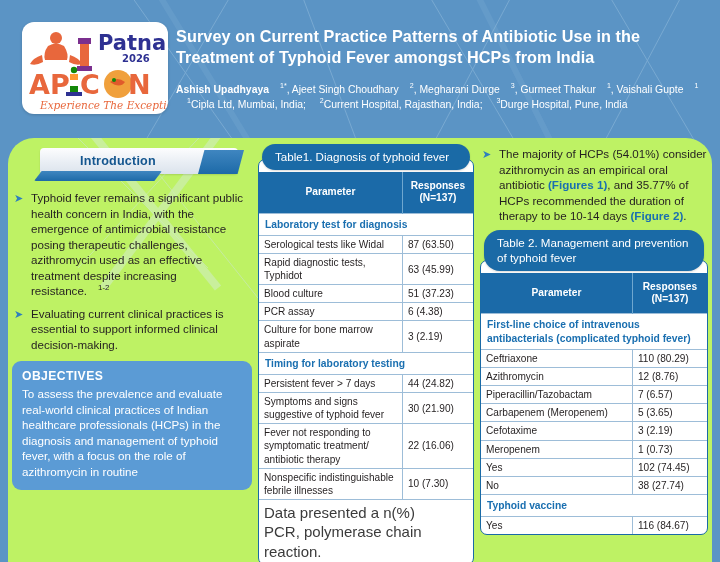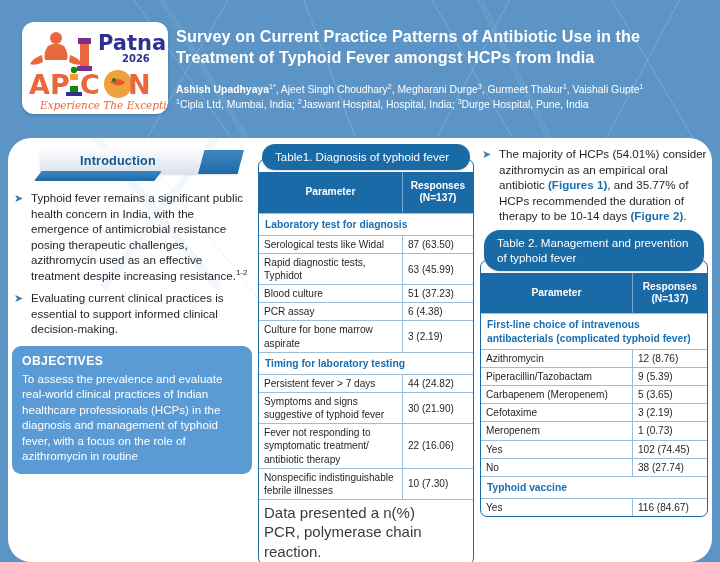--- a/index.html
+++ b/index.html
@@ -24,29 +24,28 @@
   .logo-inner{position:relative;width:146px;height:92px;}
   .title-block{position:absolute;left:176px;top:26px;width:536px;text-align:left;}
   .poster-title{
     color:#ffffff;font-size:16.2px;font-weight:bold;line-height:1.32;
     letter-spacing:.1px;margin:0;
   }
   .authors{
     color:#ffffff;font-size:10.4px;line-height:1.45;margin:13px 0 0 0;
   }
   .authors .lead{font-weight:bold;}
-  sup{font-size:.68em;vertical-align:super;line-height:0;}
+  sup{font-size:.68em;vertical-align:super;line-height:0;margin-left:11px;}
 
   
   .canvas{
     position:absolute;left:8px;top:138px;width:704px;height:424px;
-    background:#ffffff;
+    background:#bef264;
     border-top-left-radius:26px;border-top-right-radius:26px;
     overflow:hidden;
-    border-radius:23px;
   }
   .canvas-bg{position:absolute;inset:0;pointer-events:none;opacity:.55;}
 
   
   .col{position:absolute;top:0;}
   .col-left{left:4px;width:240px;}
   .col-mid{left:250px;width:216px;}
   .col-right{left:472px;width:228px;}
 
   
@@ -191,21 +190,21 @@
   <div class="title-block">
     <div class="poster-title">
       <div>Survey on Current Practice Patterns of Antibiotic Use in the</div>
       <div>Treatment of Typhoid Fever amongst HCPs from India</div>
     </div>
     <div class="authors">
       <div>
         <span class="lead">Ashish Upadhyaya</span><sup>1*</sup><span>, Ajeet Singh Choudhary</span><sup>2</sup><span>, Megharani Durge</span><sup>3</sup><span>, Gurmeet Thakur</span><sup>1</sup><span>, Vaishali Gupte</span><sup>1</sup>
       </div>
       <div>
-        <sup>1</sup><span>Cipla Ltd, Mumbai, India; </span><sup>2</sup><span>Jaswant Hospital, Hospital, India; </span><sup>3</sup><span>Durge Hospital, Pune, India</span>
+        <sup>1</sup><span>Cipla Ltd, Mumbai, India; </span><sup>2</sup><span>Current Hospital, Rajasthan, India; </span><sup>3</sup><span>Durge Hospital, Pune, India</span>
       </div>
     </div>
   </div>
 </div>
 
 <div class="canvas">
 
   <svg class="canvas-bg" width="704" height="424" viewBox="0 0 704 424">
     <g stroke="#cfe2f0" stroke-width="1" fill="none" opacity="0.8">
       <path d="M60 -10 L200 130"></path>
@@ -350,26 +349,30 @@
                 <div>Responses</div>
                 <div>(N=137)</div>
               </th>
             </tr>
           </thead>
           <tbody>
             <tr class="section">
                 <td colspan="2">First-line choice of intravenous antibacterials (complicated typhoid fever)</td>
               </tr>
             <tr>
+                <td>Ceftriaxone</td>
+                <td class="num">110 (80.29)</td>
+              </tr>
+            <tr>
                 <td>Azithromycin</td>
                 <td class="num">12 (8.76)</td>
               </tr>
             <tr>
                 <td>Piperacillin/Tazobactam</td>
-                <td class="num">9 (5.39)</td>
+                <td class="num">7 (6.57)</td>
               </tr>
             <tr>
                 <td>Carbapenem (Meropenem)</td>
                 <td class="num">5 (3.65)</td>
               </tr>
             <tr>
                 <td>Cefotaxime</td>
                 <td class="num">3 (2.19)</td>
               </tr>
             <tr>

